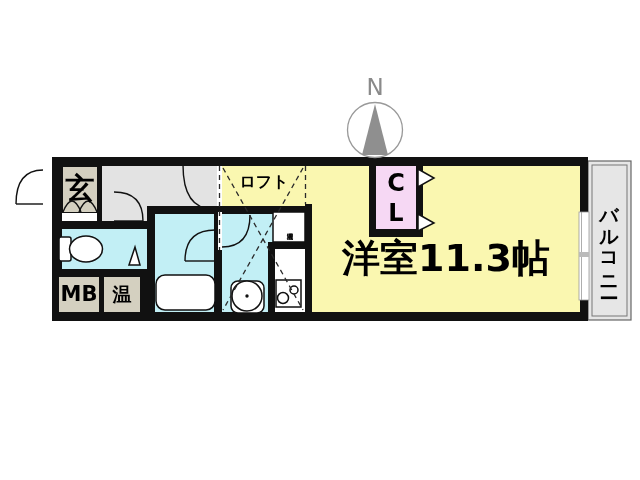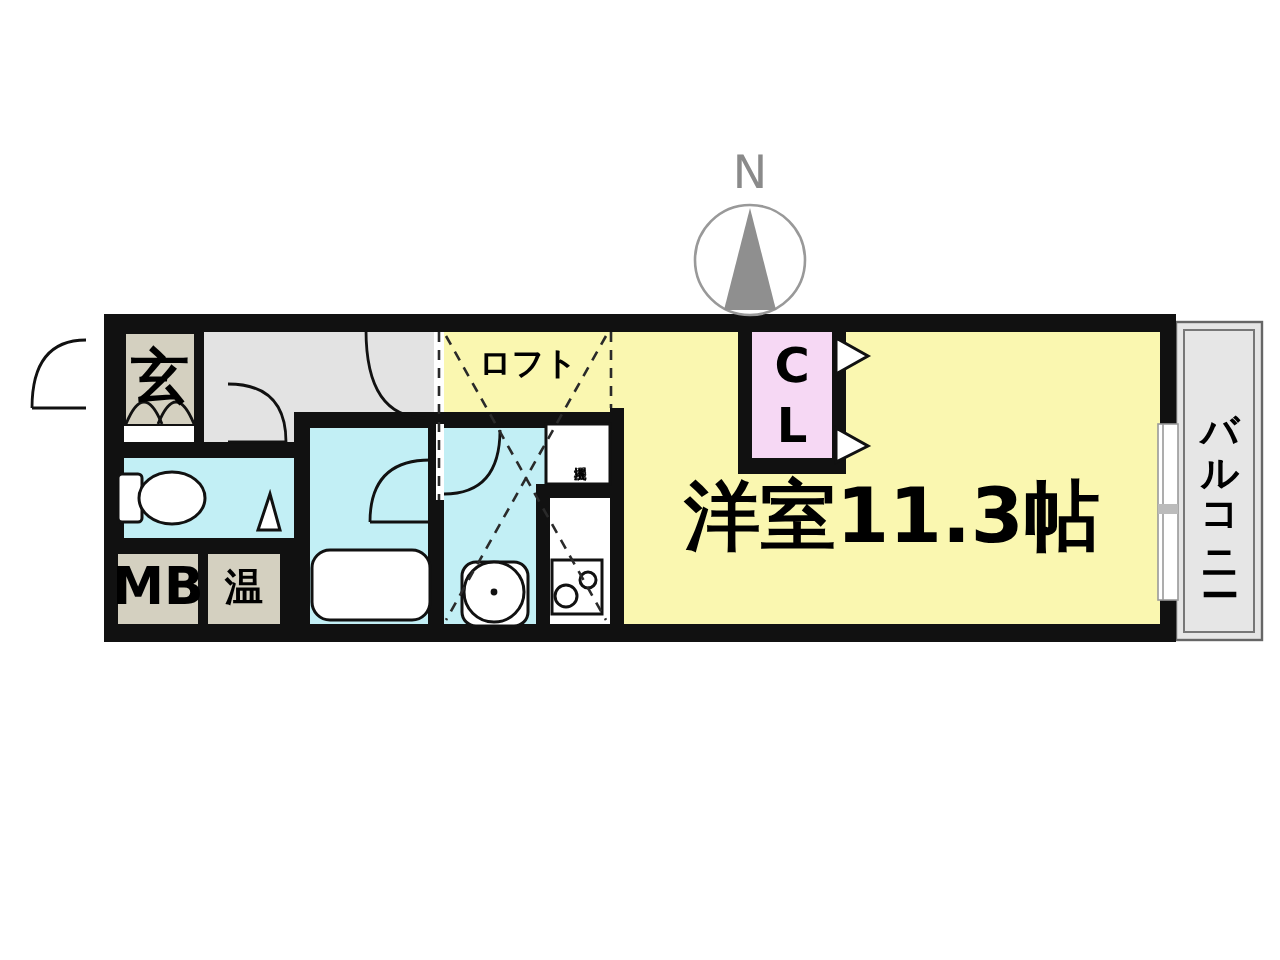--- a/index.html
+++ b/index.html
@@ -124,17 +124,17 @@
 
   <div class="lbl" style="left:222px; top:169px; width:84px; height:25px; font-size:16px;">ロフト</div>
 
   <div class="lbl" style="left:376px; top:168px; width:40px; height:30px; font-size:24px;">C</div>
   <div class="lbl" style="left:376px; top:198px; width:40px; height:30px; font-size:24px;">L</div>
 
   <div class="lbl" style="left:315px; top:236px; width:262px; height:46px; font-size:38px;text-align:right;">洋室11.3帖</div>
 
   <div class="lbl vert" style="left:593px; top:167px; width:33px; height:148px; font-size:19px; letter-spacing:2px;">バルコニー</div>
 
-  <div class="lbl" style="left:59px; top:277px; width:40px; height:35px; font-size:26px;">MB</div>
+  <div class="lbl" style="left:59px; top:277px; width:40px; height:35px; font-size:21px;">MB</div>
   <div class="lbl" style="left:104px; top:277px; width:36px; height:35px; font-size:19px;">温</div>
 
   <div class="lbl vert" style="left:276px; top:214px; width:27px; height:27px; font-size:6.5px; font-weight:normal;">洗濯機置場</div>
 </div>
 
 </body></html>

